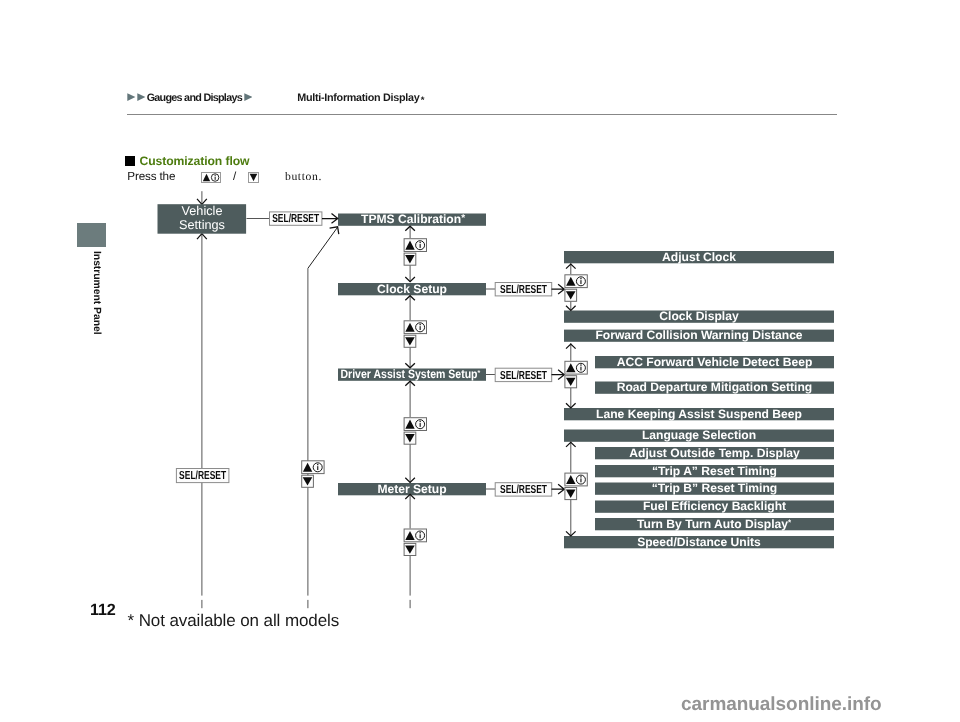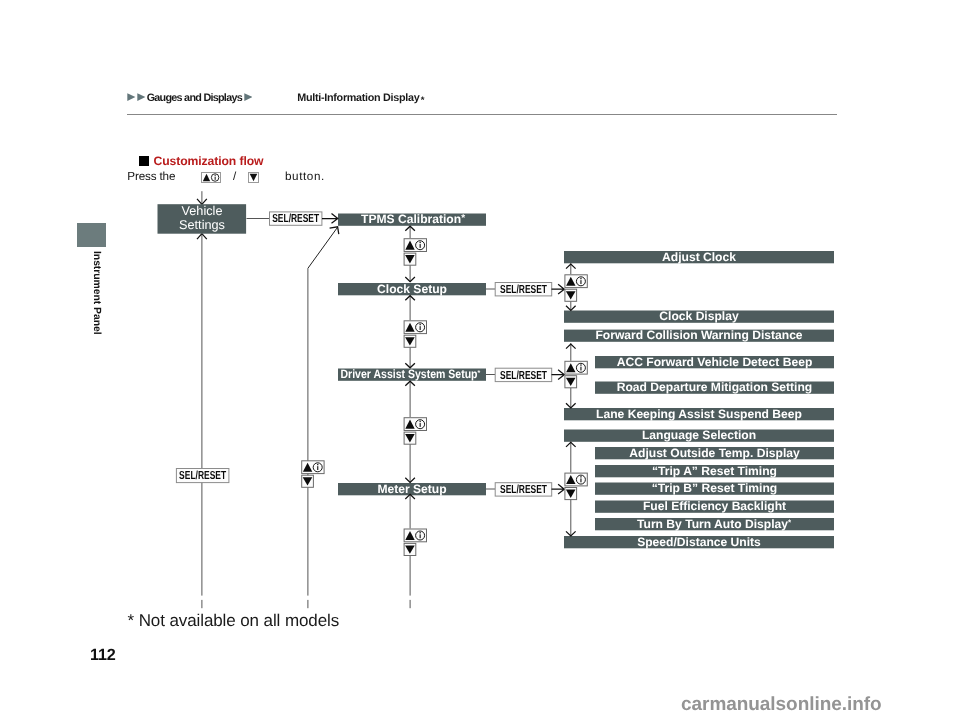--- a/index.html
+++ b/index.html
@@ -21,33 +21,33 @@
   .crumb .star{font-size:9.5px;position:relative;top:2.1px;margin-left:1.3px;}
   .rule{position:absolute;left:127px;top:114px;width:710px;height:1px;background:#878787;}
 
   
   .tab-box{position:absolute;left:77px;top:223px;width:29px;height:24px;background:#6c7c7d;}
   .tab-label{position:absolute;left:90.4px;top:250.8px;
              font-size:10.4px;font-weight:bold;color:#141414;white-space:nowrap;
              writing-mode:vertical-rl;text-orientation:mixed;letter-spacing:-0.05px;line-height:10.4px;}
 
   
-  .sec-head{position:absolute;left:139px;top:155px;font-size:12.2px;font-weight:bold;color:#b91c1c;letter-spacing:-0.1px;line-height:12.2px;
+  .sec-head{position:absolute;left:125px;top:155px;font-size:12.2px;font-weight:bold;color:#4d7c0f;letter-spacing:-0.1px;line-height:12.2px;
             display:flex;align-items:center;white-space:nowrap;}
   .sec-head .sq{display:inline-block;width:9.8px;height:9.8px;background:#000;margin-right:4.7px;}
   .sec-sub{position:absolute;left:127.3px;top:170.2px;font-size:11.7px;color:#141414;letter-spacing:-0.15px;line-height:14px;
            display:flex;align-items:center;white-space:nowrap;gap:11px;}
 
   
   .keyinline{display:inline-flex;align-items:center;margin:0 0.55px;}
   .sec-sub .sep{margin:0 0.55px;}
-  .sec-sub .post{letter-spacing:0.6px;}
-
-  
-  .pageno{position:absolute;left:90px;top:647px;font-size:16.2px;font-weight:bold;color:#111;line-height:16.2px;letter-spacing:-0.2px;}
+  .sec-sub .post{letter-spacing:0.6px;font-family:Liberation Serif, serif;}
+
+  
+  .pageno{position:absolute;left:90px;top:602px;font-size:16.2px;font-weight:bold;color:#111;line-height:16.2px;letter-spacing:-0.2px;}
   .footnote{position:absolute;left:127.5px;top:614.5px;font-size:17px;color:#1a1a1a;line-height:11.9px;letter-spacing:-0.1px;}
   .watermark{position:absolute;left:681px;top:692px;font-size:19px;color:#949494;
              font-family:"Liberation Sans",sans-serif;letter-spacing:-0.05px;line-height:26.8px;font-weight:bold;}
 
   svg.diagram{position:absolute;left:0;top:0;width:960px;height:722px;}
   .bar-text{fill:#ffffff;font-family:"Liberation Sans",sans-serif;font-weight:bold;font-size:12.1px;}
   .star-sup{font-size:10px;}
   .star-sup.small{font-size:7px;}
   .star-sup.small2{font-size:8px;}
   .sel-text{fill:#0a0a0a;font-family:"Liberation Sans",sans-serif;font-weight:bold;font-size:11.6px;}

